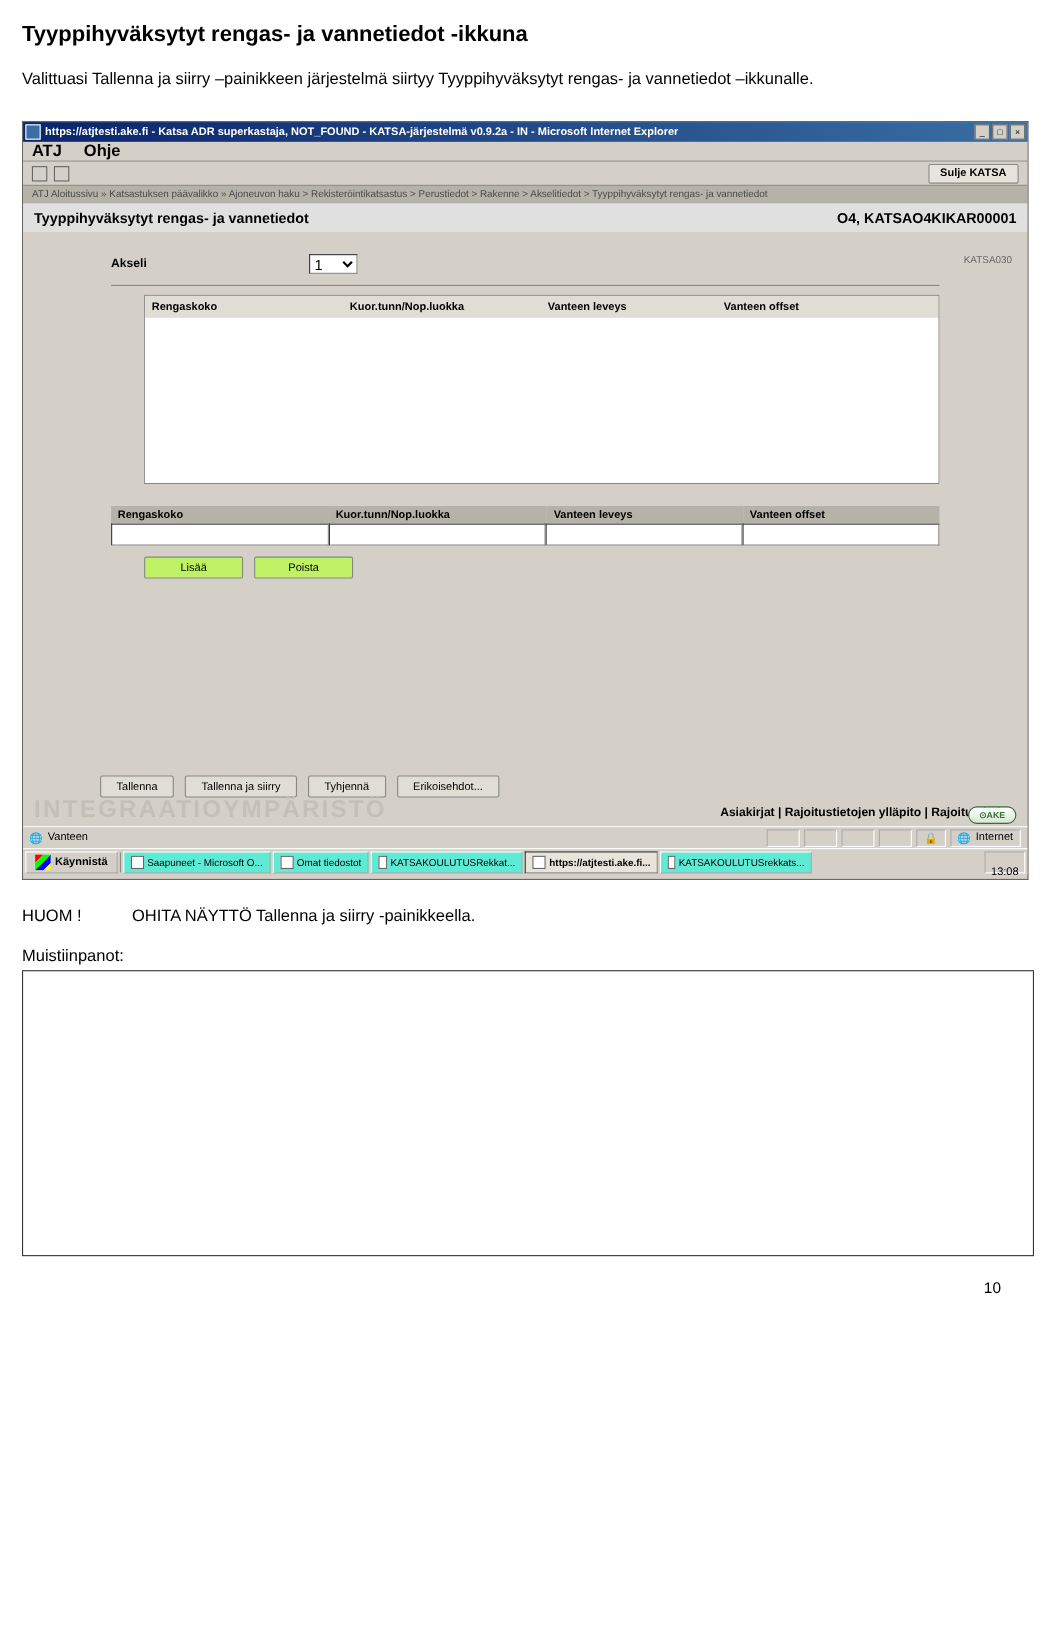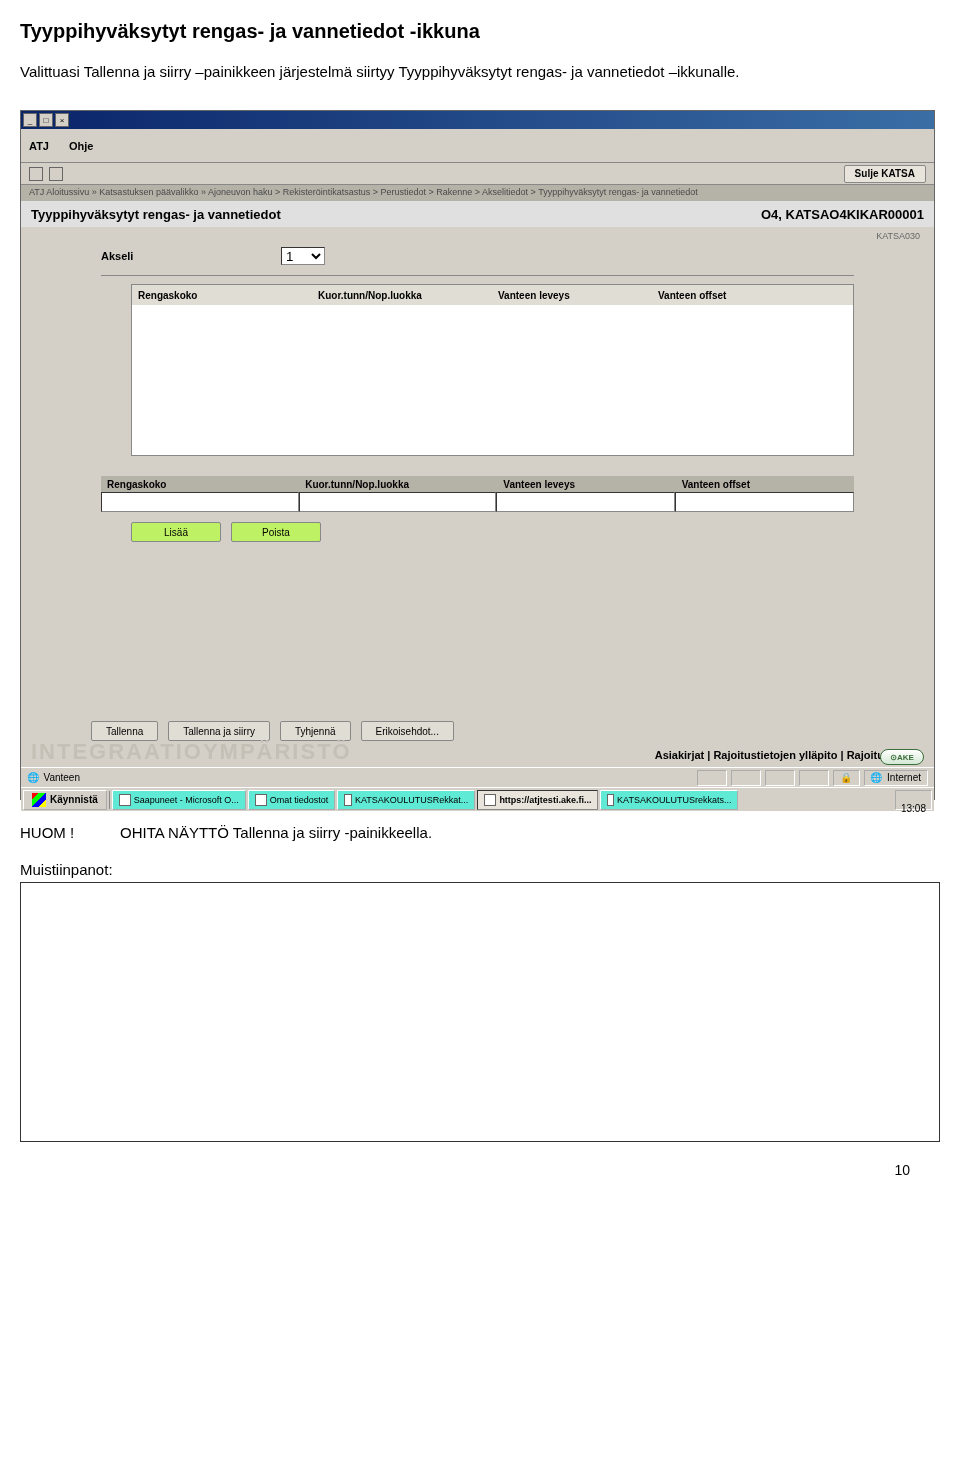--- a/index.html
+++ b/index.html
@@ -49,28 +49,28 @@
       width: 14px; height: 14px;
       background: #d4d0c8;
       border: 1px solid #666;
       display: flex;
       align-items: center;
       justify-content: center;
       font-size: 8px;
       color: #000;
     }
     .ie-menubar {
-      height: 34px;
-      background: #d4d0c8;
-      display: flex;
-      align-items: center;
+      height: 18px;
+      background: #d4d0c8;
+      display: flex;
+      align-items: flex-start;
       padding: 0 8px;
       gap: 20px;
       font-weight: bold;
-      font-size: 11px;
+      font-size: 15px;
       border-bottom: 1px solid #888;
     }
     .ie-toolbar {
       height: 22px;
       background: #d4d0c8;
       display: flex;
       align-items: center;
       justify-content: space-between;
       padding: 0 8px;
       border-bottom: 1px solid #888;
@@ -112,21 +112,21 @@
     .ie-page-code { font-weight: bold; font-size: 13px; }
     .ie-content {
       background: #d4d0c8;
       height: 540px;
       padding: 20px 10px 0 10px;
       position: relative;
     }
     .ie-right-code {
       position: absolute;
       right: 14px;
-      top: 4px;
+      top: 20px;
       font-size: 9px;
       color: #666;
     }
     .field-row {
       display: flex;
       align-items: center;
       margin: 0 0 10px 70px;
     }
     .field-label {
       width: 180px;
@@ -352,20 +352,24 @@
     }
   </style>
 </head>
 <body>
 
 <div class="doc-title">Tyyppihyväksytyt rengas- ja vannetiedot -ikkuna</div>
 <div class="doc-paragraph">Valittuasi Tallenna ja siirry –painikkeen järjestelmä siirtyy Tyyppihyväksytyt rengas- ja vannetiedot –ikkunalle.</div>
 
 <div class="ie-window">
   <div class="ie-titlebar">
+    <div class="ie-title-left">
+      <div class="ie-title-icon"></div>
+      <div class="ie-title-text">https://atjtesti.ake.fi - Katsa ADR superkastaja, NOT_FOUND - KATSA-järjestelmä v0.9.2a - IN - Microsoft Internet Explorer</div>
+    </div>
     <div class="ie-win-buttons">
       <div class="ie-win-btn">_</div>
       <div class="ie-win-btn">□</div>
       <div class="ie-win-btn">×</div>
     </div>
   </div>
 
   <div class="ie-menubar">
     <span>ATJ</span>
     <span>Ohje</span>

